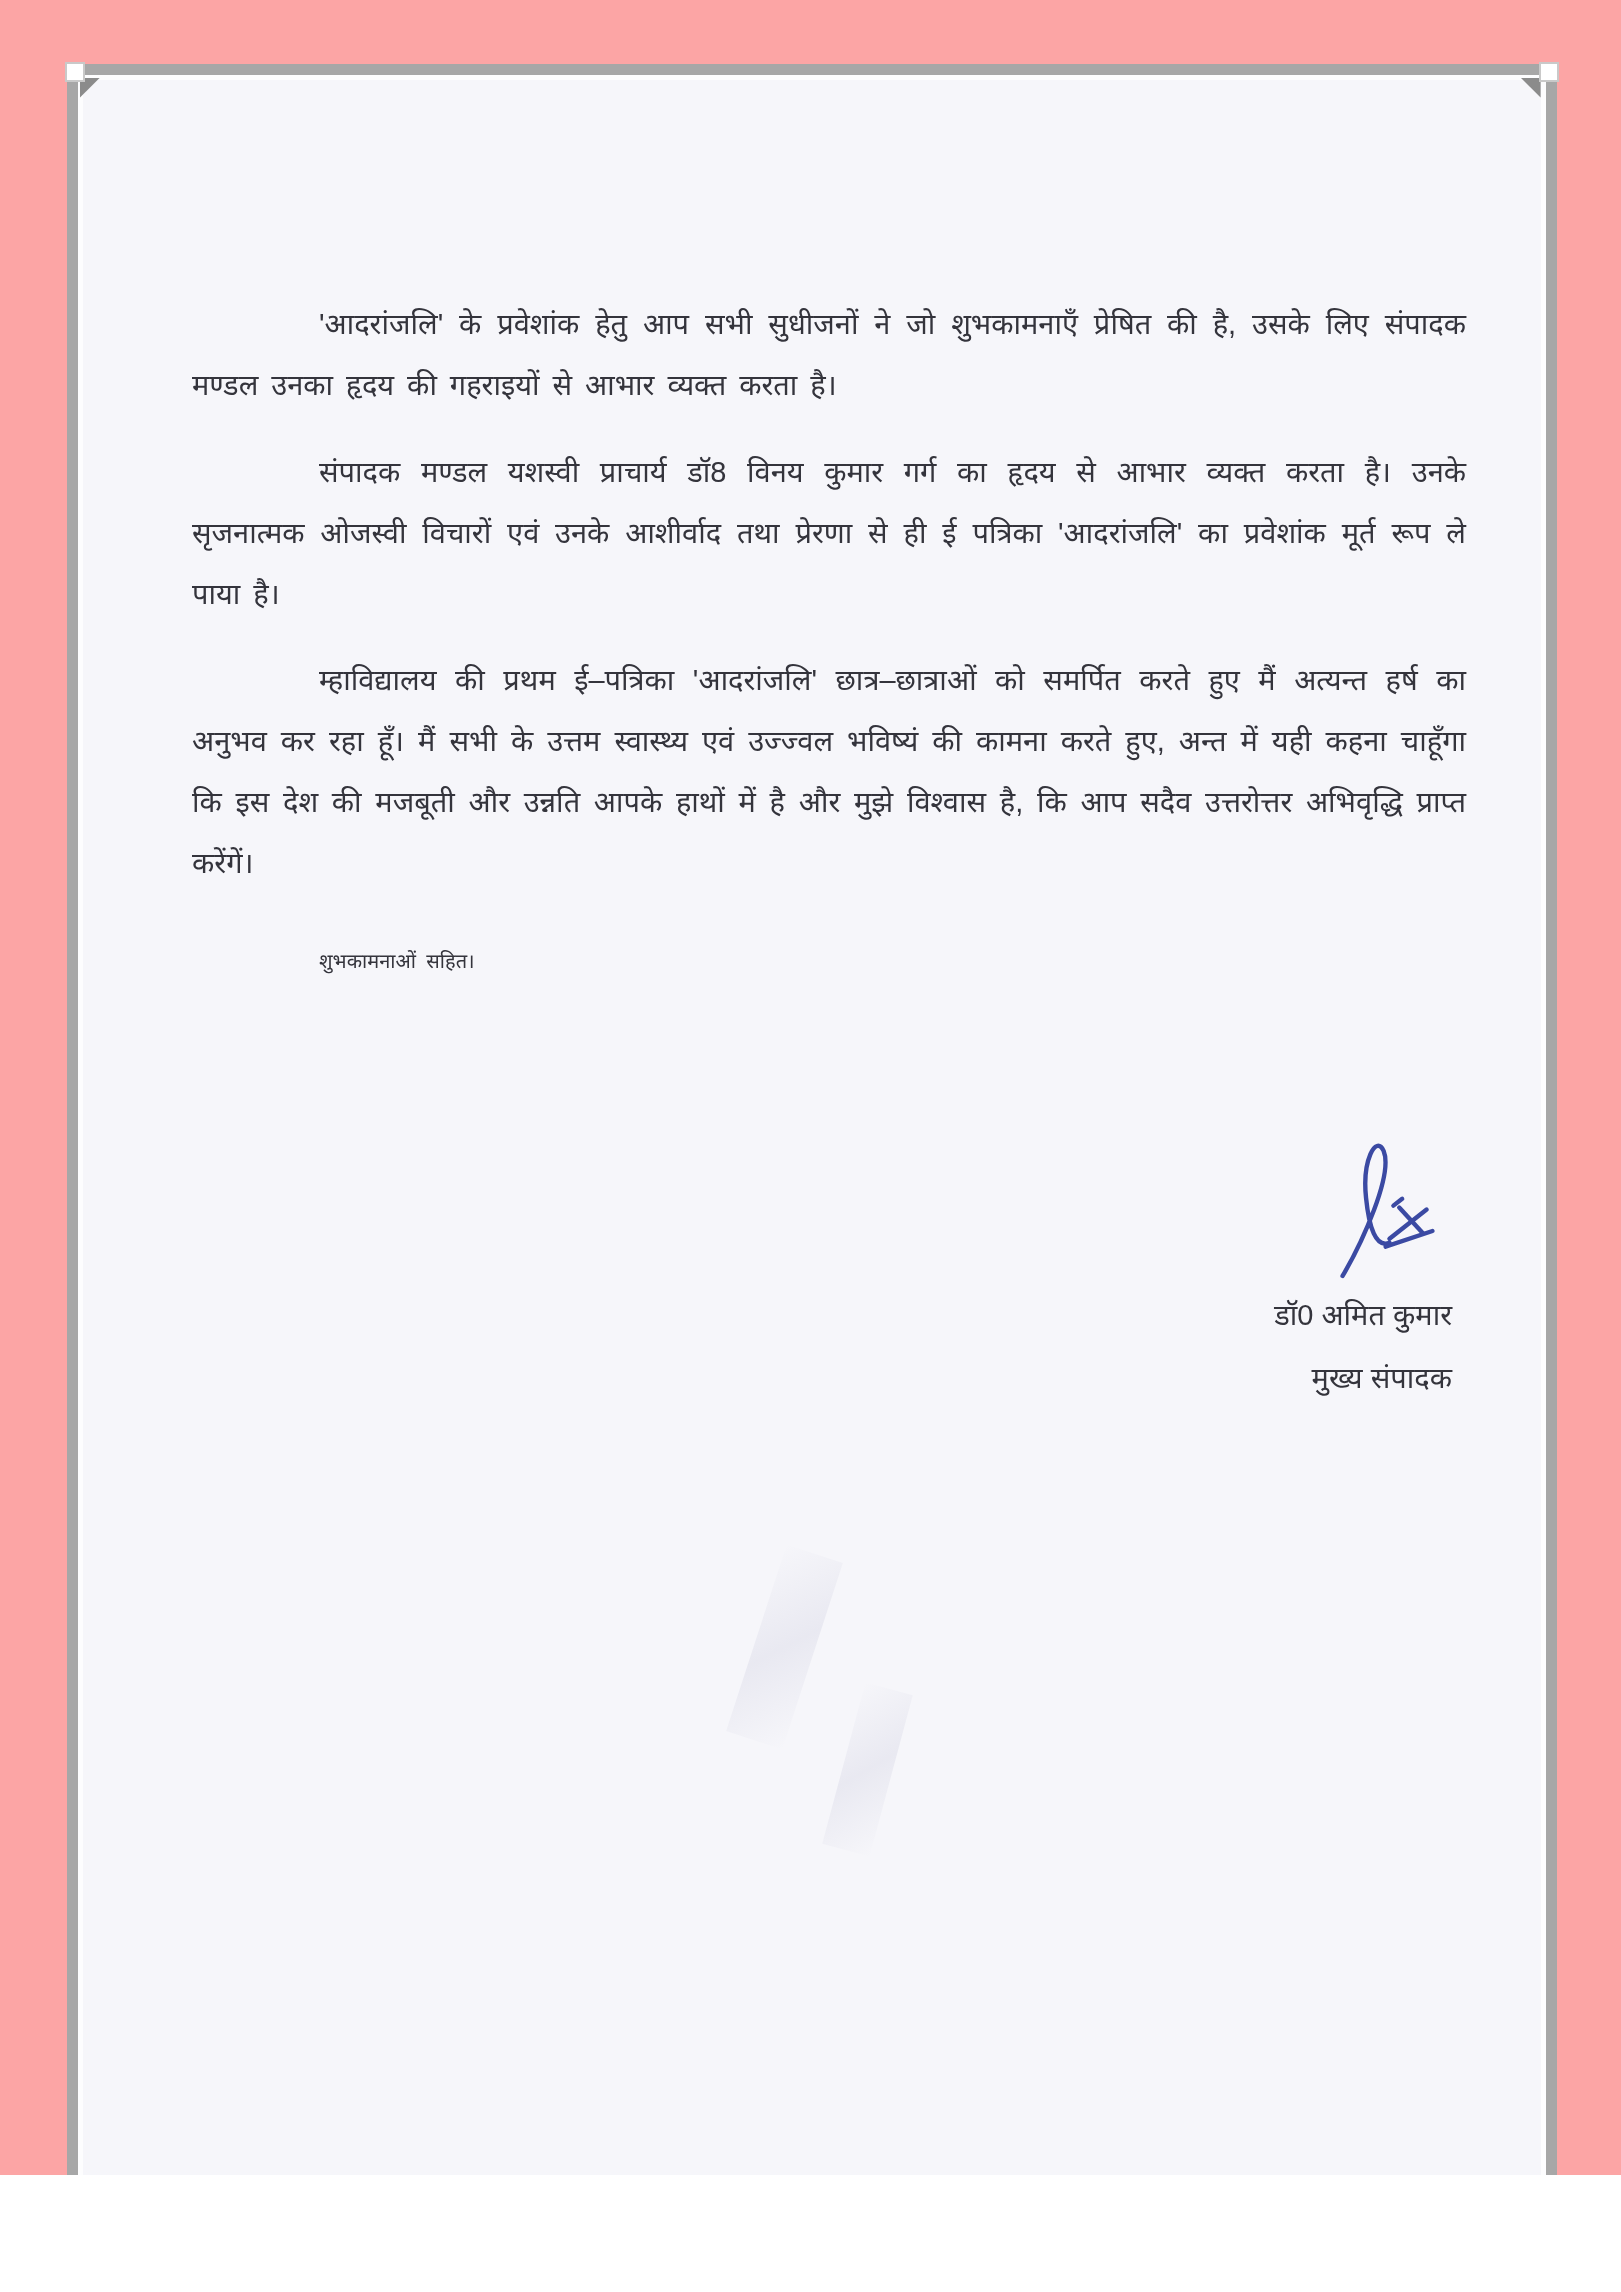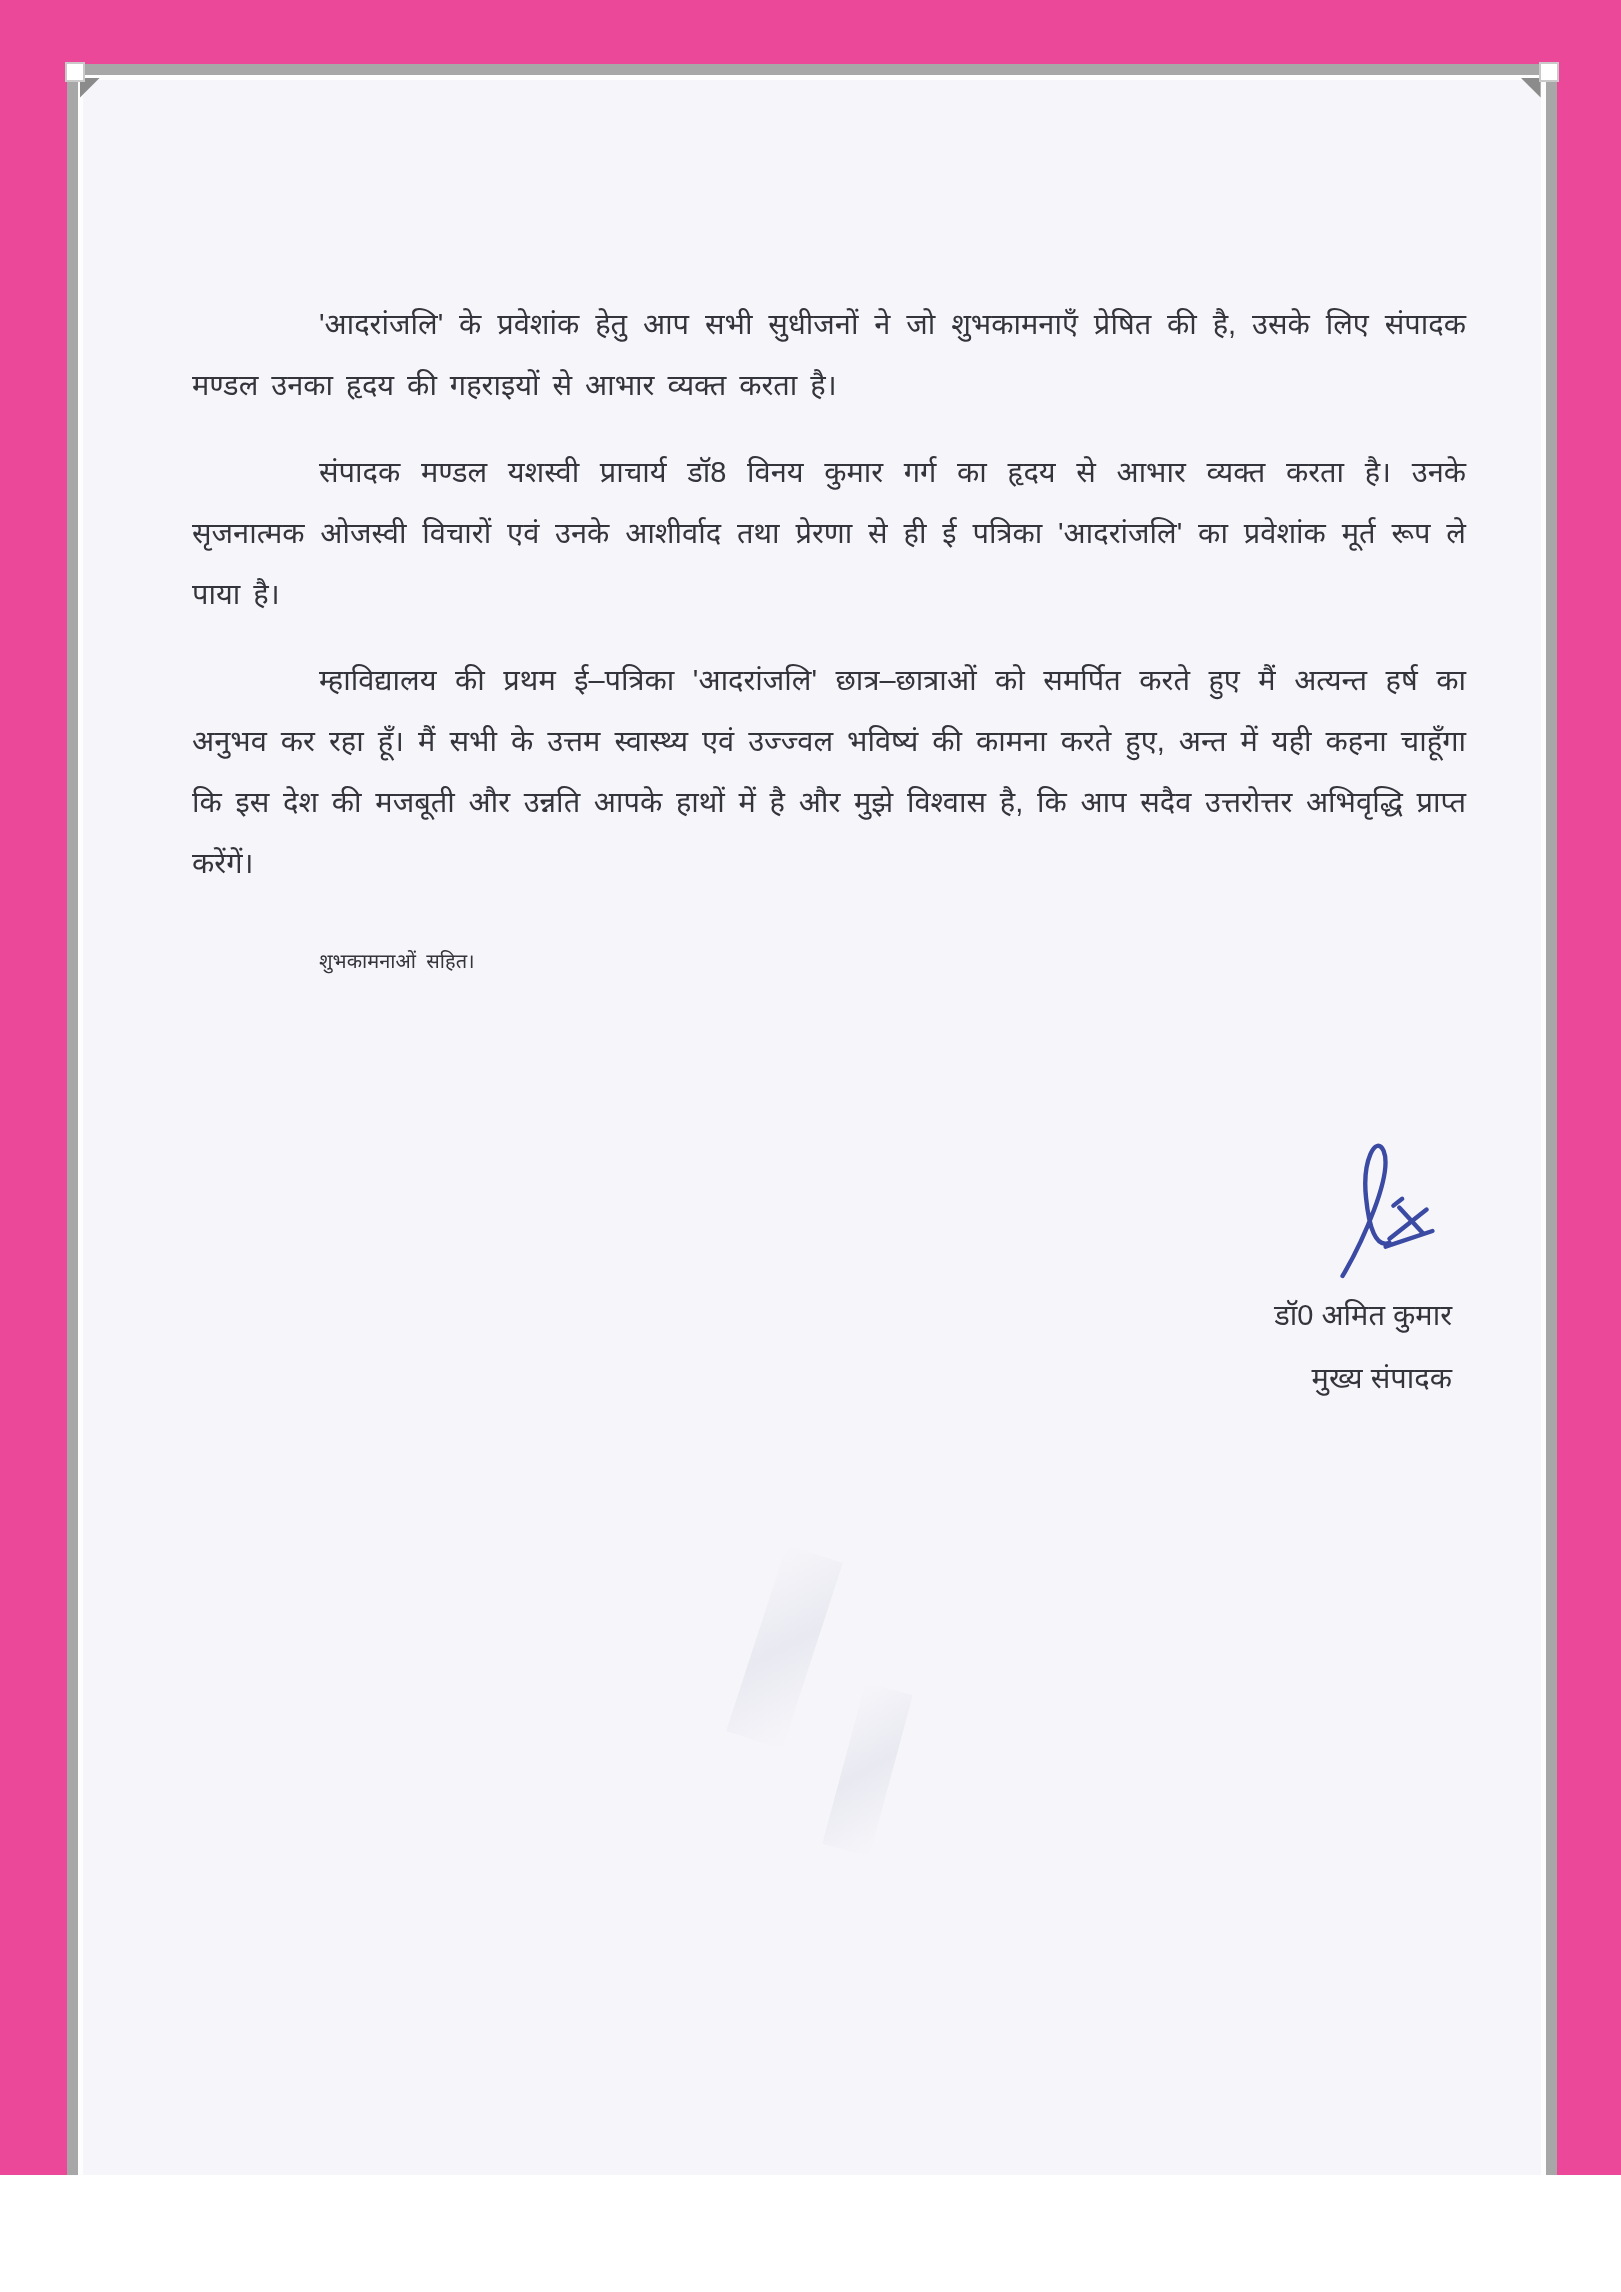--- a/index.html
+++ b/index.html
@@ -5,21 +5,21 @@
   html, body {
     margin: 0;
     padding: 0;
     background: #ffffff;
     font-family: "Liberation Sans", sans-serif;
   }
   .canvas {
     position: relative;
     width: 1621px;
     height: 2175px;
-    background: #ec4899;
+    background: #fca5a5;
     overflow: hidden;
   }
   
   .scan-frame {
     position: absolute;
     left: 67px;
     top: 64px;
     width: 1468px;
     height: 2140px;
     border: 11.8px solid #a7a7a7;

